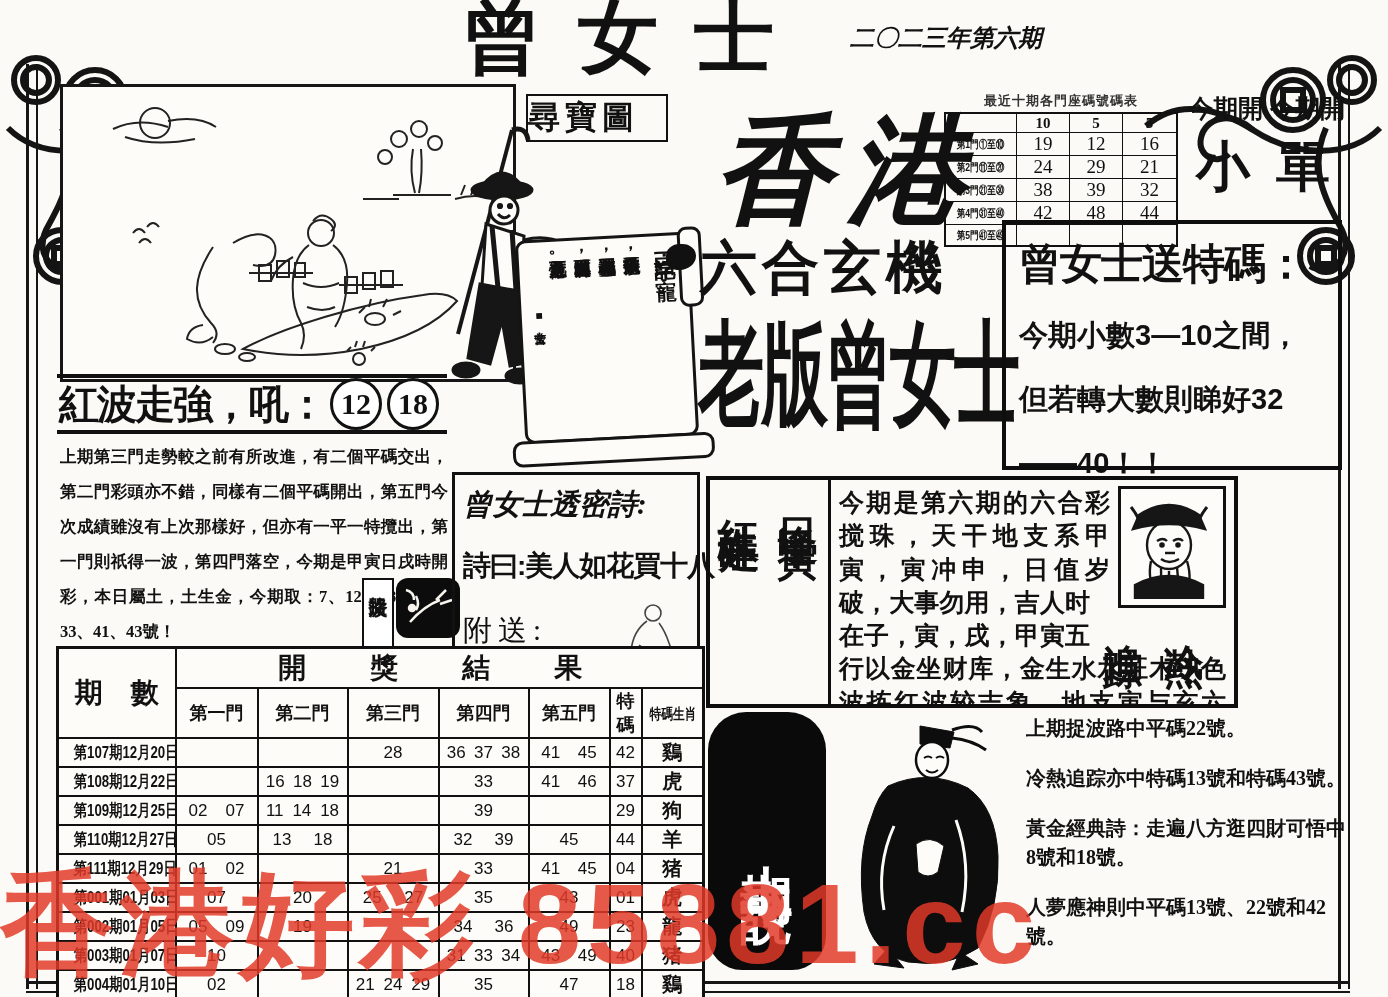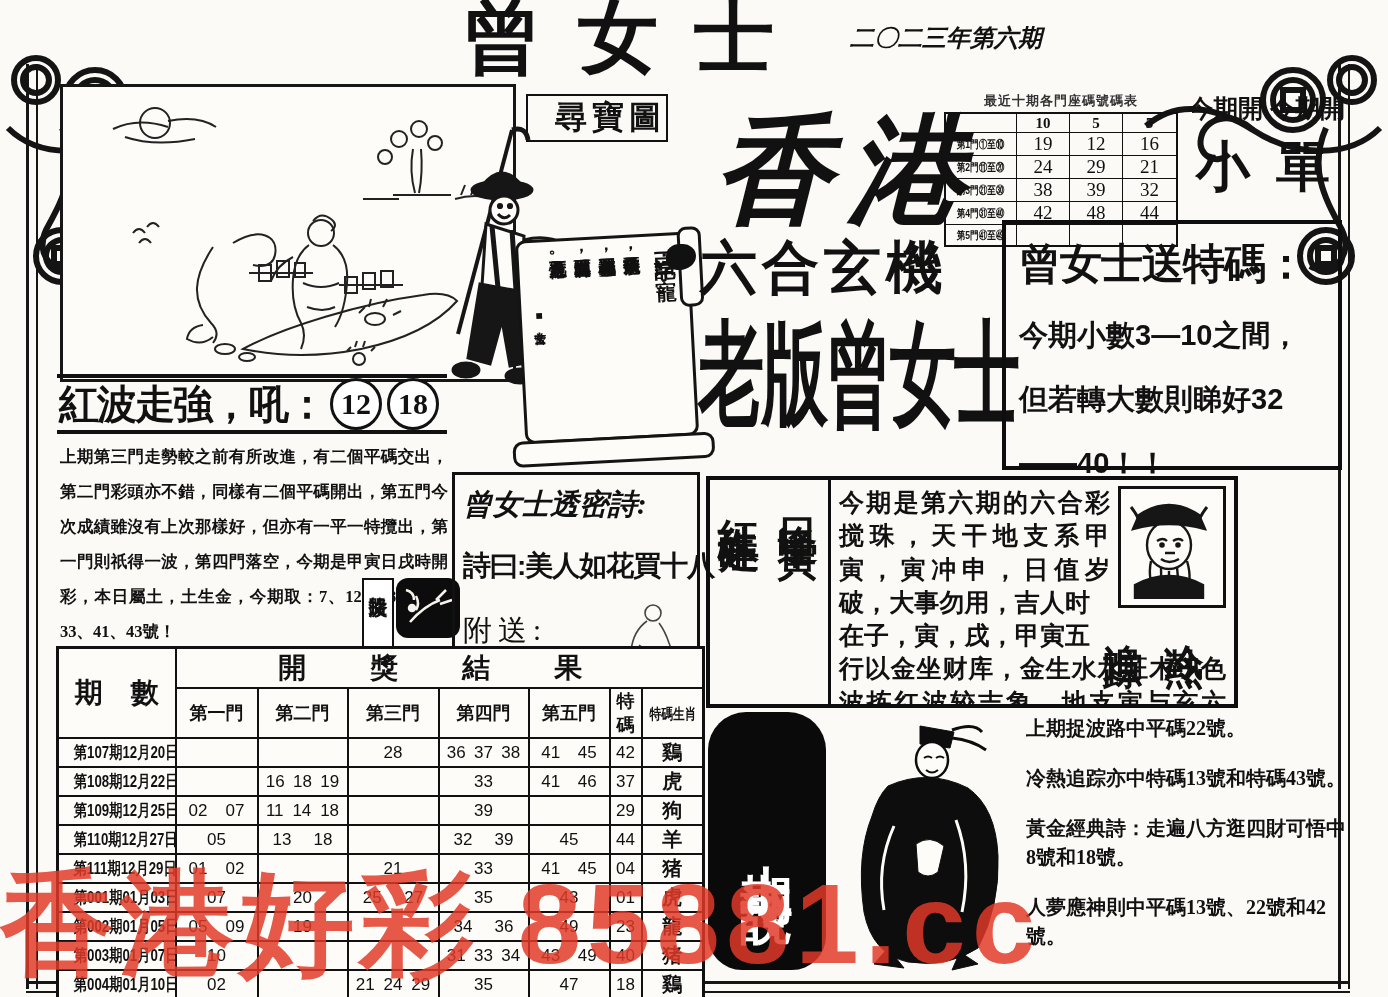--- a/index.html
+++ b/index.html
@@ -9,21 +9,21 @@
   
   .frame-v{position:absolute;top:64px;bottom:8px;width:7px;border-left:3px solid #161616;border-right:2px solid #161616;}
   .frame-b{position:absolute;left:26px;right:38px;bottom:4px;height:7px;border-top:3px solid #161616;border-bottom:2px solid #161616;}
   .corner{position:absolute;width:250px;height:270px;}
   
   .main-title{left:462px;top:-16px;font-size:80px;font-weight:900;letter-spacing:36px;white-space:nowrap;}
   .issue{left:850px;top:22px;font-size:24px;font-weight:700;font-style:italic;white-space:nowrap;}
   
   .pic-box{left:60px;top:84px;width:450px;height:292px;border:3px solid #161616;background:#fdfcf8;}
   .treasure-label{left:526px;top:94px;width:138px;height:44px;border:2px solid #111;
-      display:flex;align-items:center;justify-content:flex-end;font-size:32px;font-weight:800;letter-spacing:5px;}
+      display:flex;align-items:center;justify-content:flex-start;font-size:32px;font-weight:800;letter-spacing:5px;}
   
   .scroll{left:520px;top:236px;width:174px;height:204px;border:3px solid #141414;border-radius:10px;
       background:#fdfcf8;transform:rotate(-3deg);padding:6px 8px;box-sizing:border-box;}
   .scroll:after{content:"";position:absolute;left:-16px;bottom:-26px;width:196px;height:20px;
       border:3px solid #141414;border-radius:10px;background:#fdfcf8;}
   .scroll:before{content:"";position:absolute;right:-15px;top:-8px;width:18px;height:74px;
       border:3px solid #141414;border-radius:9px;background:#fdfcf8;}
   .vtext{writing-mode:vertical-rl;}
   .poem{height:100%;font-weight:700;font-size:17px;line-height:1.45;}
   .poem .p-first{font-size:21px;margin-left:6px;}

